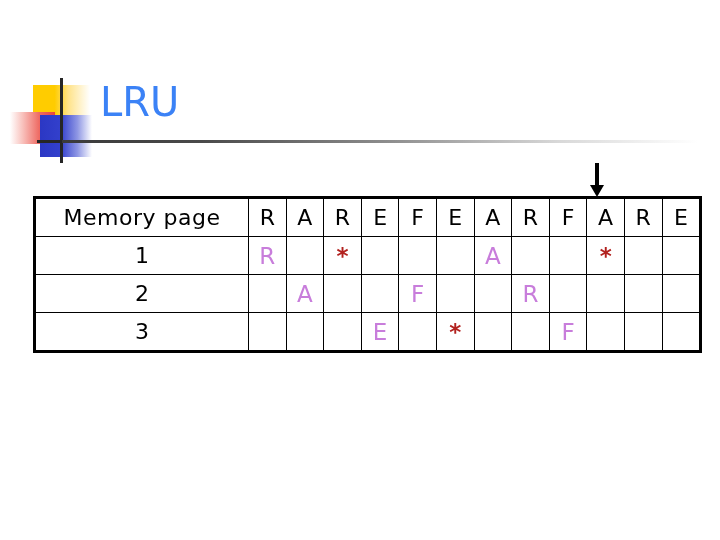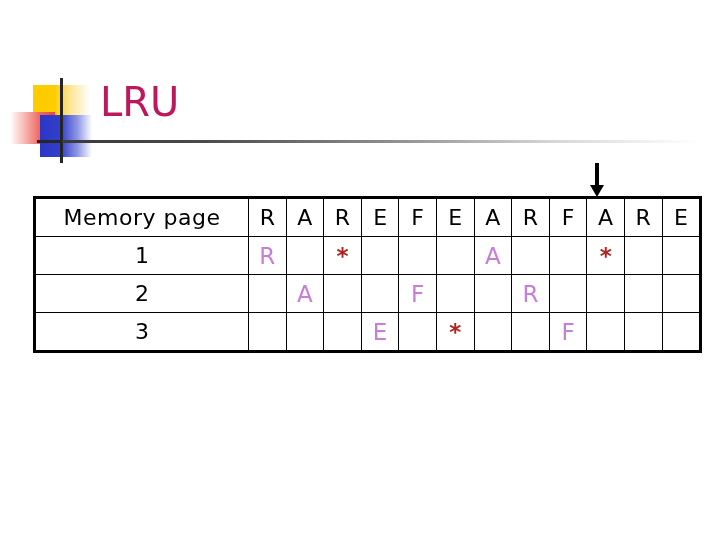--- a/index.html
+++ b/index.html
@@ -64,21 +64,21 @@
     width: 60px;
     height: 3px;
     background: #262626;
   }
 
   #page-title {
     position: absolute;
     left: 100px;
     top: 78px;
     font-size: 40px;
-    color: #be185d;
+    color: #3b82f6;
     font-family: "DejaVu Sans", sans-serif;
     letter-spacing: 0px;
     line-height: 48px;
     white-space: nowrap;
   }
 
   #title-rule {
     position: absolute;
     left: 62px;
     top: 140px;

